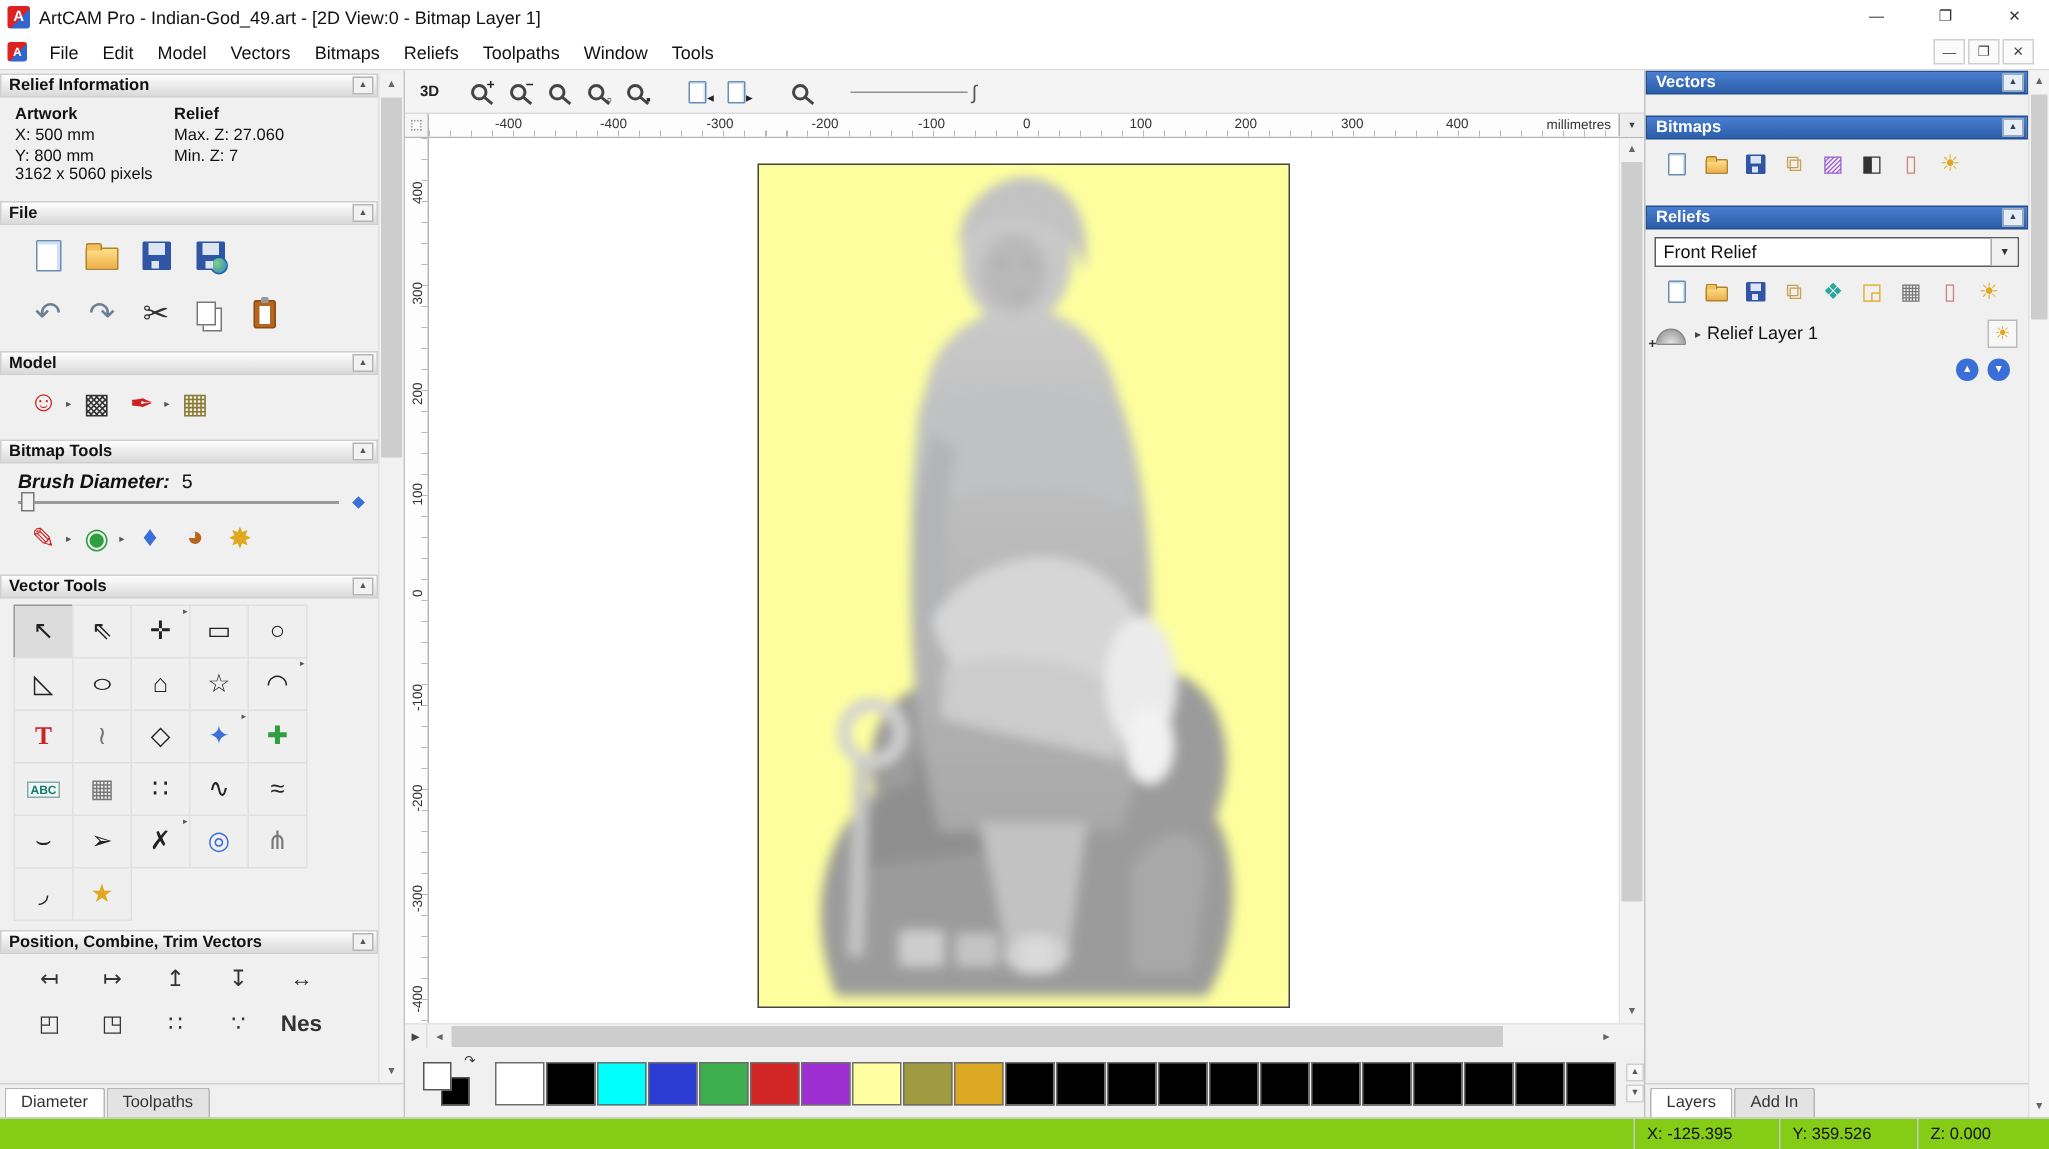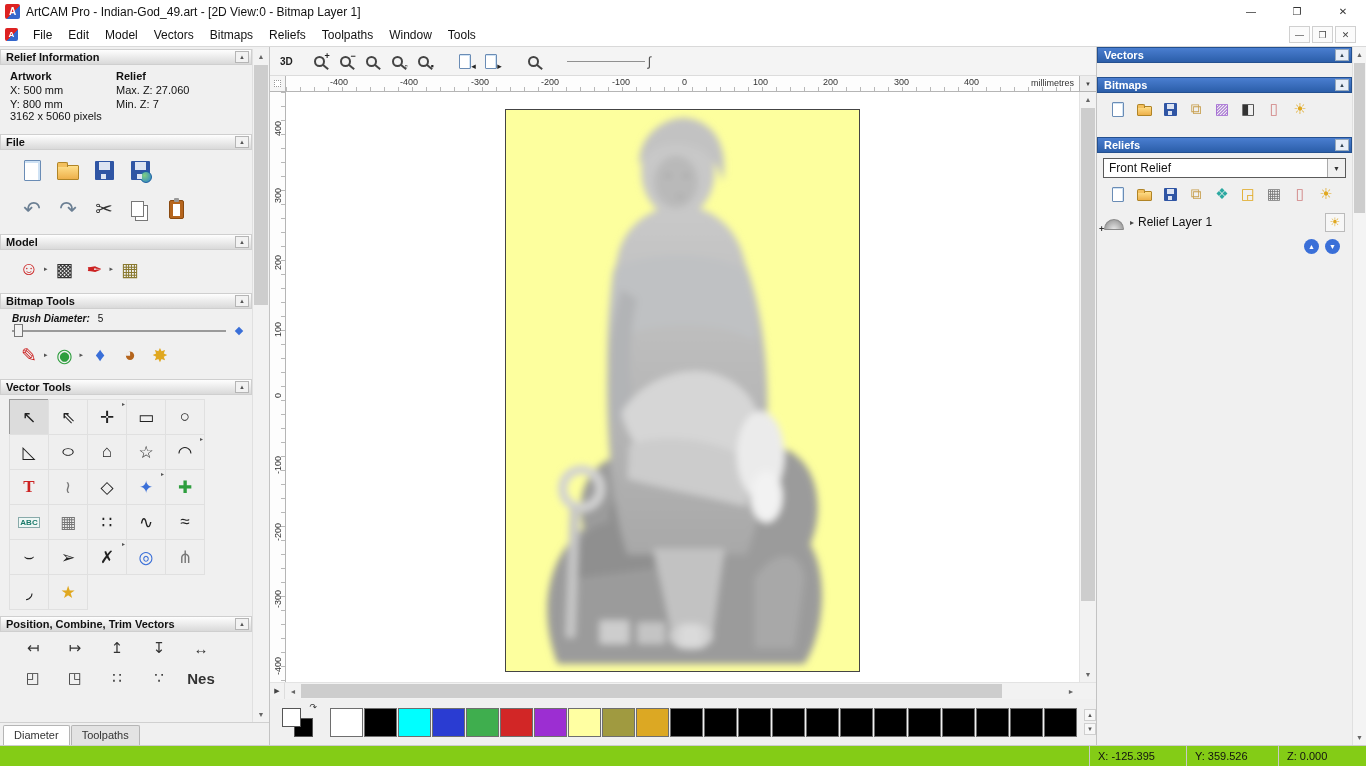--- a/index.html
+++ b/index.html
@@ -49,21 +49,21 @@
 .icd::after{content:"";position:absolute;left:6px;bottom:1px;width:5px;height:5px;background:#dde4f2}
 .icd.s{width:13px;height:13px}
 .icd.s::before{left:3px;top:1px;right:3px;height:5px}
 .icd.s::after{left:4px;width:4px;height:4px}
 .globe{position:absolute;right:-2px;bottom:-3px;width:12px;height:12px;border-radius:50%;background:radial-gradient(circle at 35% 35%,#7fd07f,#2a7fd0);border:1px solid #1a5fa0}
 .ic-copy{position:relative;width:13px;height:16px;background:#fff;border:1px solid #777;box-shadow:4px 4px 0 -1px #fff,4px 4px 0 0 #777;margin-right:6px}
 .ic-clip{position:relative;width:15px;height:19px;background:#b5651d;border:1px solid #8a4a10;border-radius:2px}
 .ic-clip::before{content:"";position:absolute;left:3px;top:3px;right:3px;bottom:2px;background:#fff}
 .ic-clip::after{content:"";position:absolute;left:4px;top:-3px;width:5px;height:4px;background:#999;border-radius:1px}
 
-.brush-row{display:flex;align-items:center;padding:4px 10px 0 12px;font-size:10px}
+.brush-row{display:flex;align-items:center;padding:4px 10px 0 12px;font-size:13px}
 .brush-lab{font-weight:bold;font-style:italic;margin-right:8px}
 .slider-row{display:flex;align-items:center;padding:4px 10px 2px 12px}
 .slider-track{flex:1;height:2px;background:#9a9a9a;position:relative}
 .slider-thumb{position:absolute;left:2px;top:-6px;width:9px;height:13px;background:#f2f2f2;border:1px solid #777}
 .slider-dot{width:6px;height:6px;background:#3a6fd8;transform:rotate(45deg);margin-left:10px}
 
 .vgrid{padding:5px 0 0 10px}
 .vrow{display:flex}
 .tc{width:40px;height:36px;border:1px solid #e0e0e0;background:#efefef;display:flex;align-items:center;justify-content:center;font-size:17px;color:#222;position:relative;margin:-1px 0 0 -1px}
 .tc.sel{background:#dcdcdc;border-color:#9a9a9a}
@@ -647,20 +647,24 @@
           </span>
         <span class="expand">▸</span>
         <span>Relief Layer 1</span>
         <span class="bulb-box c-gold">☀</span>
       </div>
       <div class="move-row">
         <span class="mv">▲</span>
         <span class="mv">▼</span>
       </div>
 
+      <div class="tabs">
+        <span class="tab active">Layers</span>
+        <span class="tab">Add In</span>
+      </div>
     </div>
 
     <div class="appscroll">
       <div class="sb-arrow">▲</div>
       <div class="as-track">
           <div class="as-thumb"></div>
         </div>
       <div class="sb-arrow">▼</div>
     </div>
   </div>

